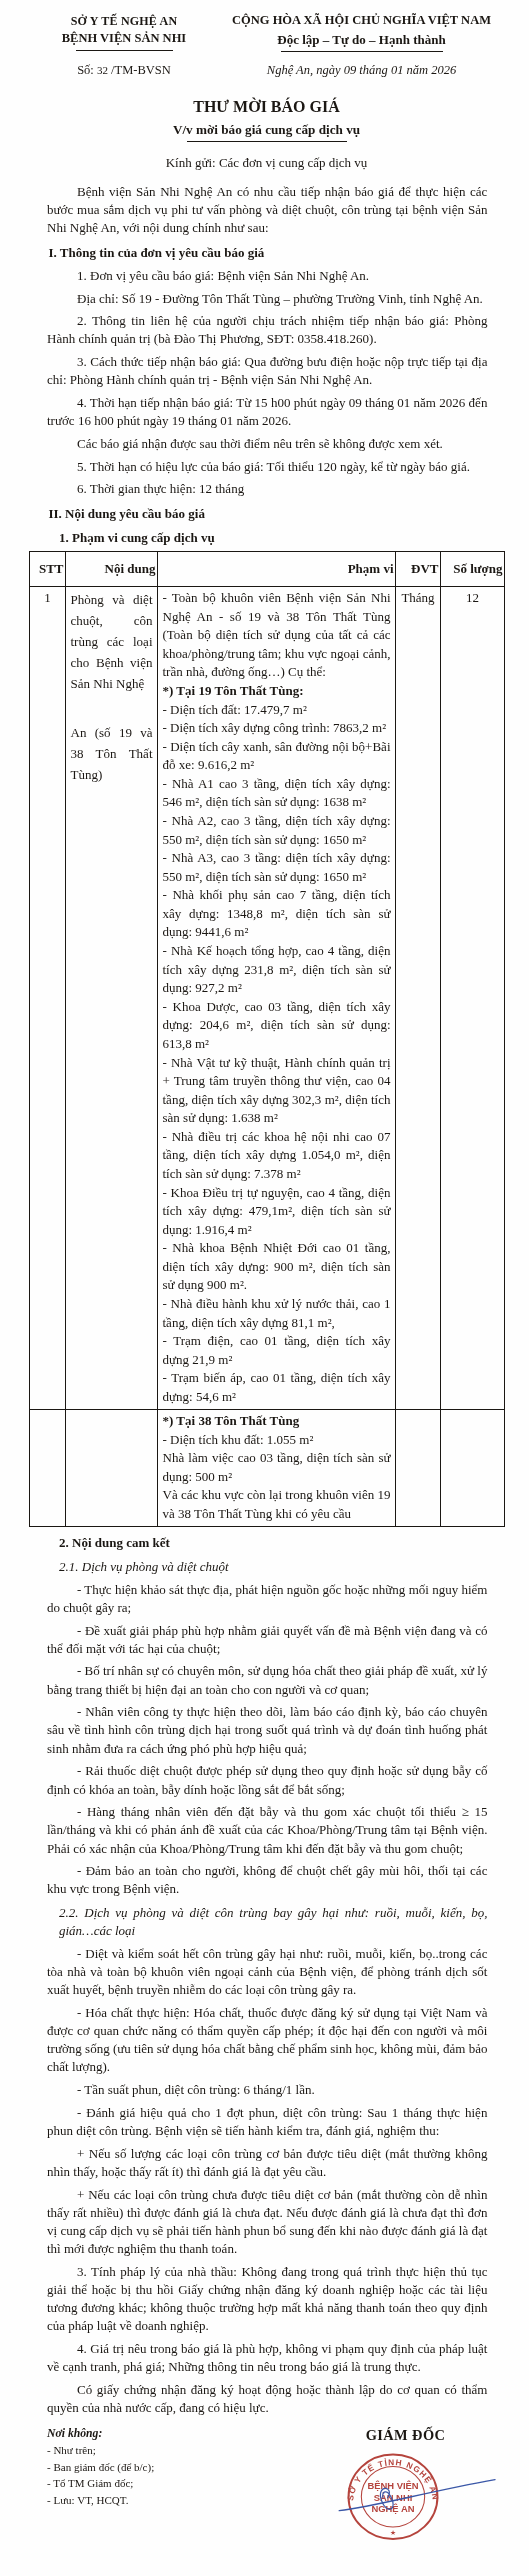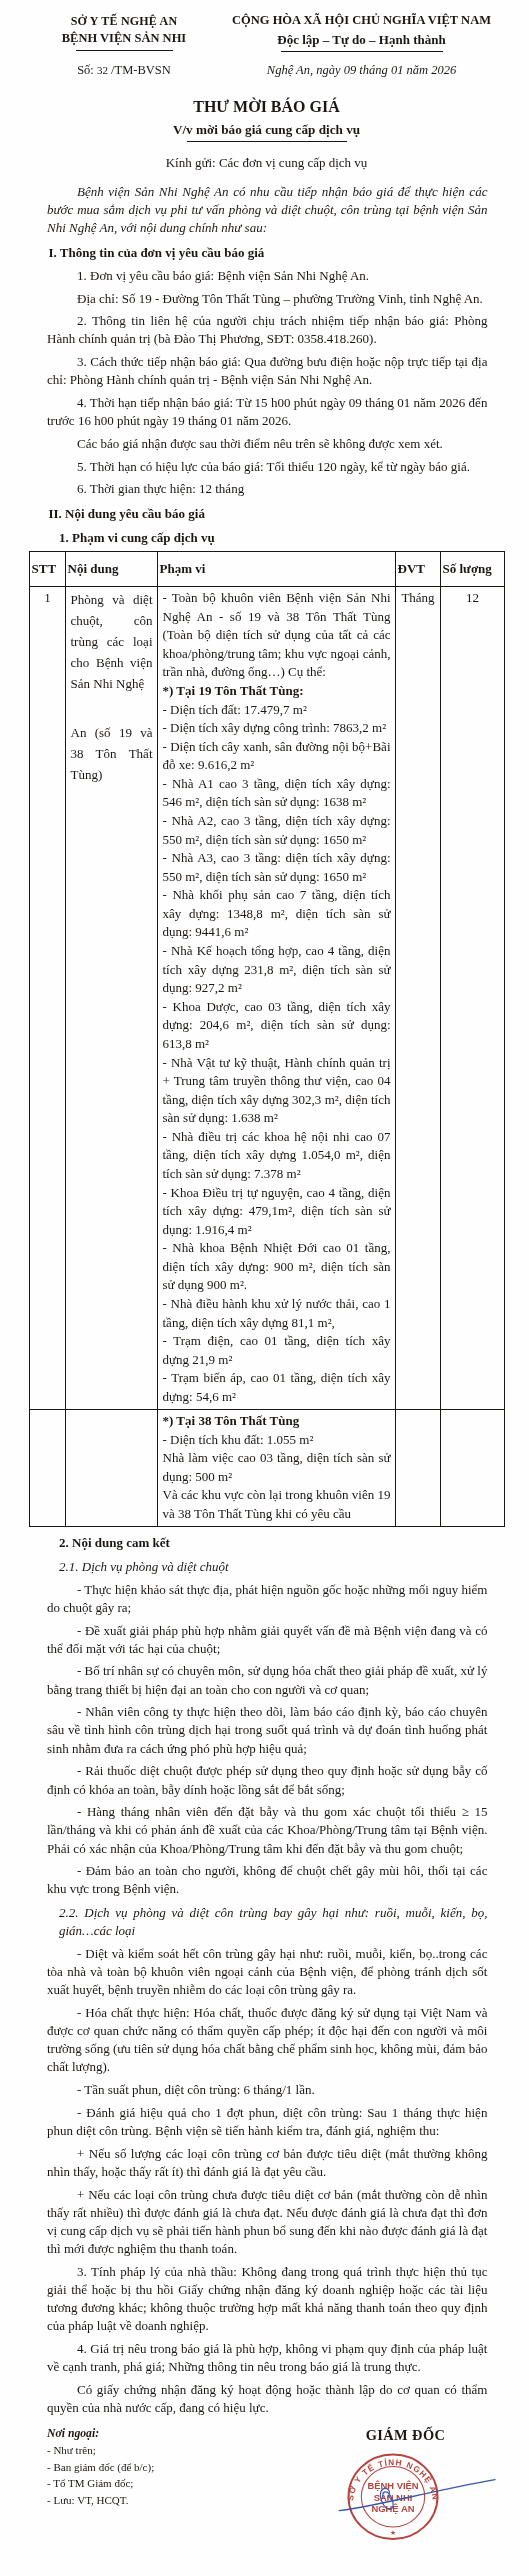--- a/index.html
+++ b/index.html
@@ -39,21 +39,21 @@
   
   .txt{margin-left:18px;margin-right:16.6px;}
   .para{margin:4.5px 0;text-align:justify;text-indent:30px;}
   .h-roman{font-weight:bold;margin:6.8px 0 2.3px;padding-left:1.5px;}
   .h-num{font-weight:bold;margin:5.3px 0 2.3px;padding-left:12px;}
   .h-num-it{font-weight:normal;font-style:italic;margin:5.3px 0 2.3px;padding-left:12px;text-align:justify;}
   .bold{font-weight:bold;}
   
   table.scope{border-collapse:collapse;width:100%;margin-top:4.5px;table-layout:fixed;}
   table.scope th,table.scope td{border:1.2px solid #1b1713;vertical-align:top;padding:2.3px 4.5px;}
-  table.scope th{font-weight:bold;text-align:left;padding:7.6px 1.5px;font-size:13px;}
+  table.scope th{font-weight:bold;text-align:right;padding:7.6px 1.5px;font-size:13px;}
   col.c-stt{width:36px;}col.c-nd{width:92px;}col.c-pv{width:238px;}col.c-dvt{width:45px;}col.c-sl{width:64px;}
   td.stt{text-align:center;padding-top:97px;}
   td.nd{text-align:justify;padding-top:39px;line-height:1.62;}
   td.nd .nd2{margin-top:28px;}
   td.dvt{text-align:center;padding-top:97px;}
   td.sl{text-align:center;padding-top:89px;}
   td.pv p{margin:0;text-align:justify;line-height:1.43;}
   td.pv p.bold{text-align:left;}
   
   .footer{display:flex;margin-top:7.6px;}
@@ -93,21 +93,21 @@
 
   <div class="title">
     <div class="main">THƯ MỜI BÁO GIÁ</div>
     <div class="sub">V/v mời báo giá cung cấp dịch vụ</div>
     <div class="rule w-sub"></div>
   </div>
 
   <div class="salutation">Kính gửi: Các đơn vị cung cấp dịch vụ</div>
 
   <div class="txt">
-    <p class="para" style="margin-top:10.6px;font-style:italic;">Bệnh viện Sản Nhi Nghệ An có nhu cầu tiếp nhận báo giá để thực hiện các bước mua sắm dịch vụ phi tư vấn phòng và diệt chuột, côn trùng tại bệnh viện Sản Nhi Nghệ An, với nội dung chính như sau:</p>
+    <p class="para" style="margin-top:10.6px;">Bệnh viện Sản Nhi Nghệ An có nhu cầu tiếp nhận báo giá để thực hiện các bước mua sắm dịch vụ phi tư vấn phòng và diệt chuột, côn trùng tại bệnh viện Sản Nhi Nghệ An, với nội dung chính như sau:</p>
 
     <div class="h-roman">I. Thông tin của đơn vị yêu cầu báo giá</div>
     <div>
 
     <p class="para">1. Đơn vị yêu cầu báo giá: Bệnh viện Sản Nhi Nghệ An.</p>
         <p class="para">Địa chỉ: Số 19 - Đường Tôn Thất Tùng – phường Trường Vinh, tỉnh Nghệ An.</p>
         <p class="para">2. Thông tin liên hệ của người chịu trách nhiệm tiếp nhận báo giá: Phòng Hành chính quản trị (bà Đào Thị Phương, SĐT: 0358.418.260).</p>
         <p class="para">3. Cách thức tiếp nhận báo giá: Qua đường bưu điện hoặc nộp trực tiếp tại địa chỉ: Phòng Hành chính quản trị - Bệnh viện Sản Nhi Nghệ An.</p>
         <p class="para">4. Thời hạn tiếp nhận báo giá: Từ 15 h00 phút ngày 09 tháng 01 năm 2026 đến trước 16 h00 phút ngày 19 tháng 01 năm 2026.</p>
         <p class="para">Các báo giá nhận được sau thời điểm nêu trên sẽ không được xem xét.</p>
@@ -210,21 +210,21 @@
     <div>
 
     <p class="para">3. Tính pháp lý của nhà thầu: Không đang trong quá trình thực hiện thủ tục giải thể hoặc bị thu hồi Giấy chứng nhận đăng ký doanh nghiệp hoặc các tài liệu tương đương khác; không thuộc trường hợp mất khả năng thanh toán theo quy định của pháp luật về doanh nghiệp.</p>
         <p class="para">4. Giá trị nêu trong báo giá là phù hợp, không vi phạm quy định của pháp luật về cạnh tranh, phá giá; Những thông tin nêu trong báo giá là trung thực.</p>
         <p class="para">Có giấy chứng nhận đăng ký hoạt động hoặc thành lập do cơ quan có thẩm quyền của nhà nước cấp, đang có hiệu lực.</p>
       </div>
   </div>
 
   <div class="footer">
     <div class="recips">
-      <div class="rt">Nơi ngoại:</div>
+      <div class="rt">Nơi không:</div>
       <div>
 
       <p>- Như trên;</p>
           <p>- Ban giám đốc (để b/c);</p>
           <p>- Tổ TM Giám đốc;</p>
           <p>- Lưu: VT, HCQT.</p>
         </div>
     </div>
     <div class="sigblock">
       <div class="sig-title">GIÁM ĐỐC</div>

